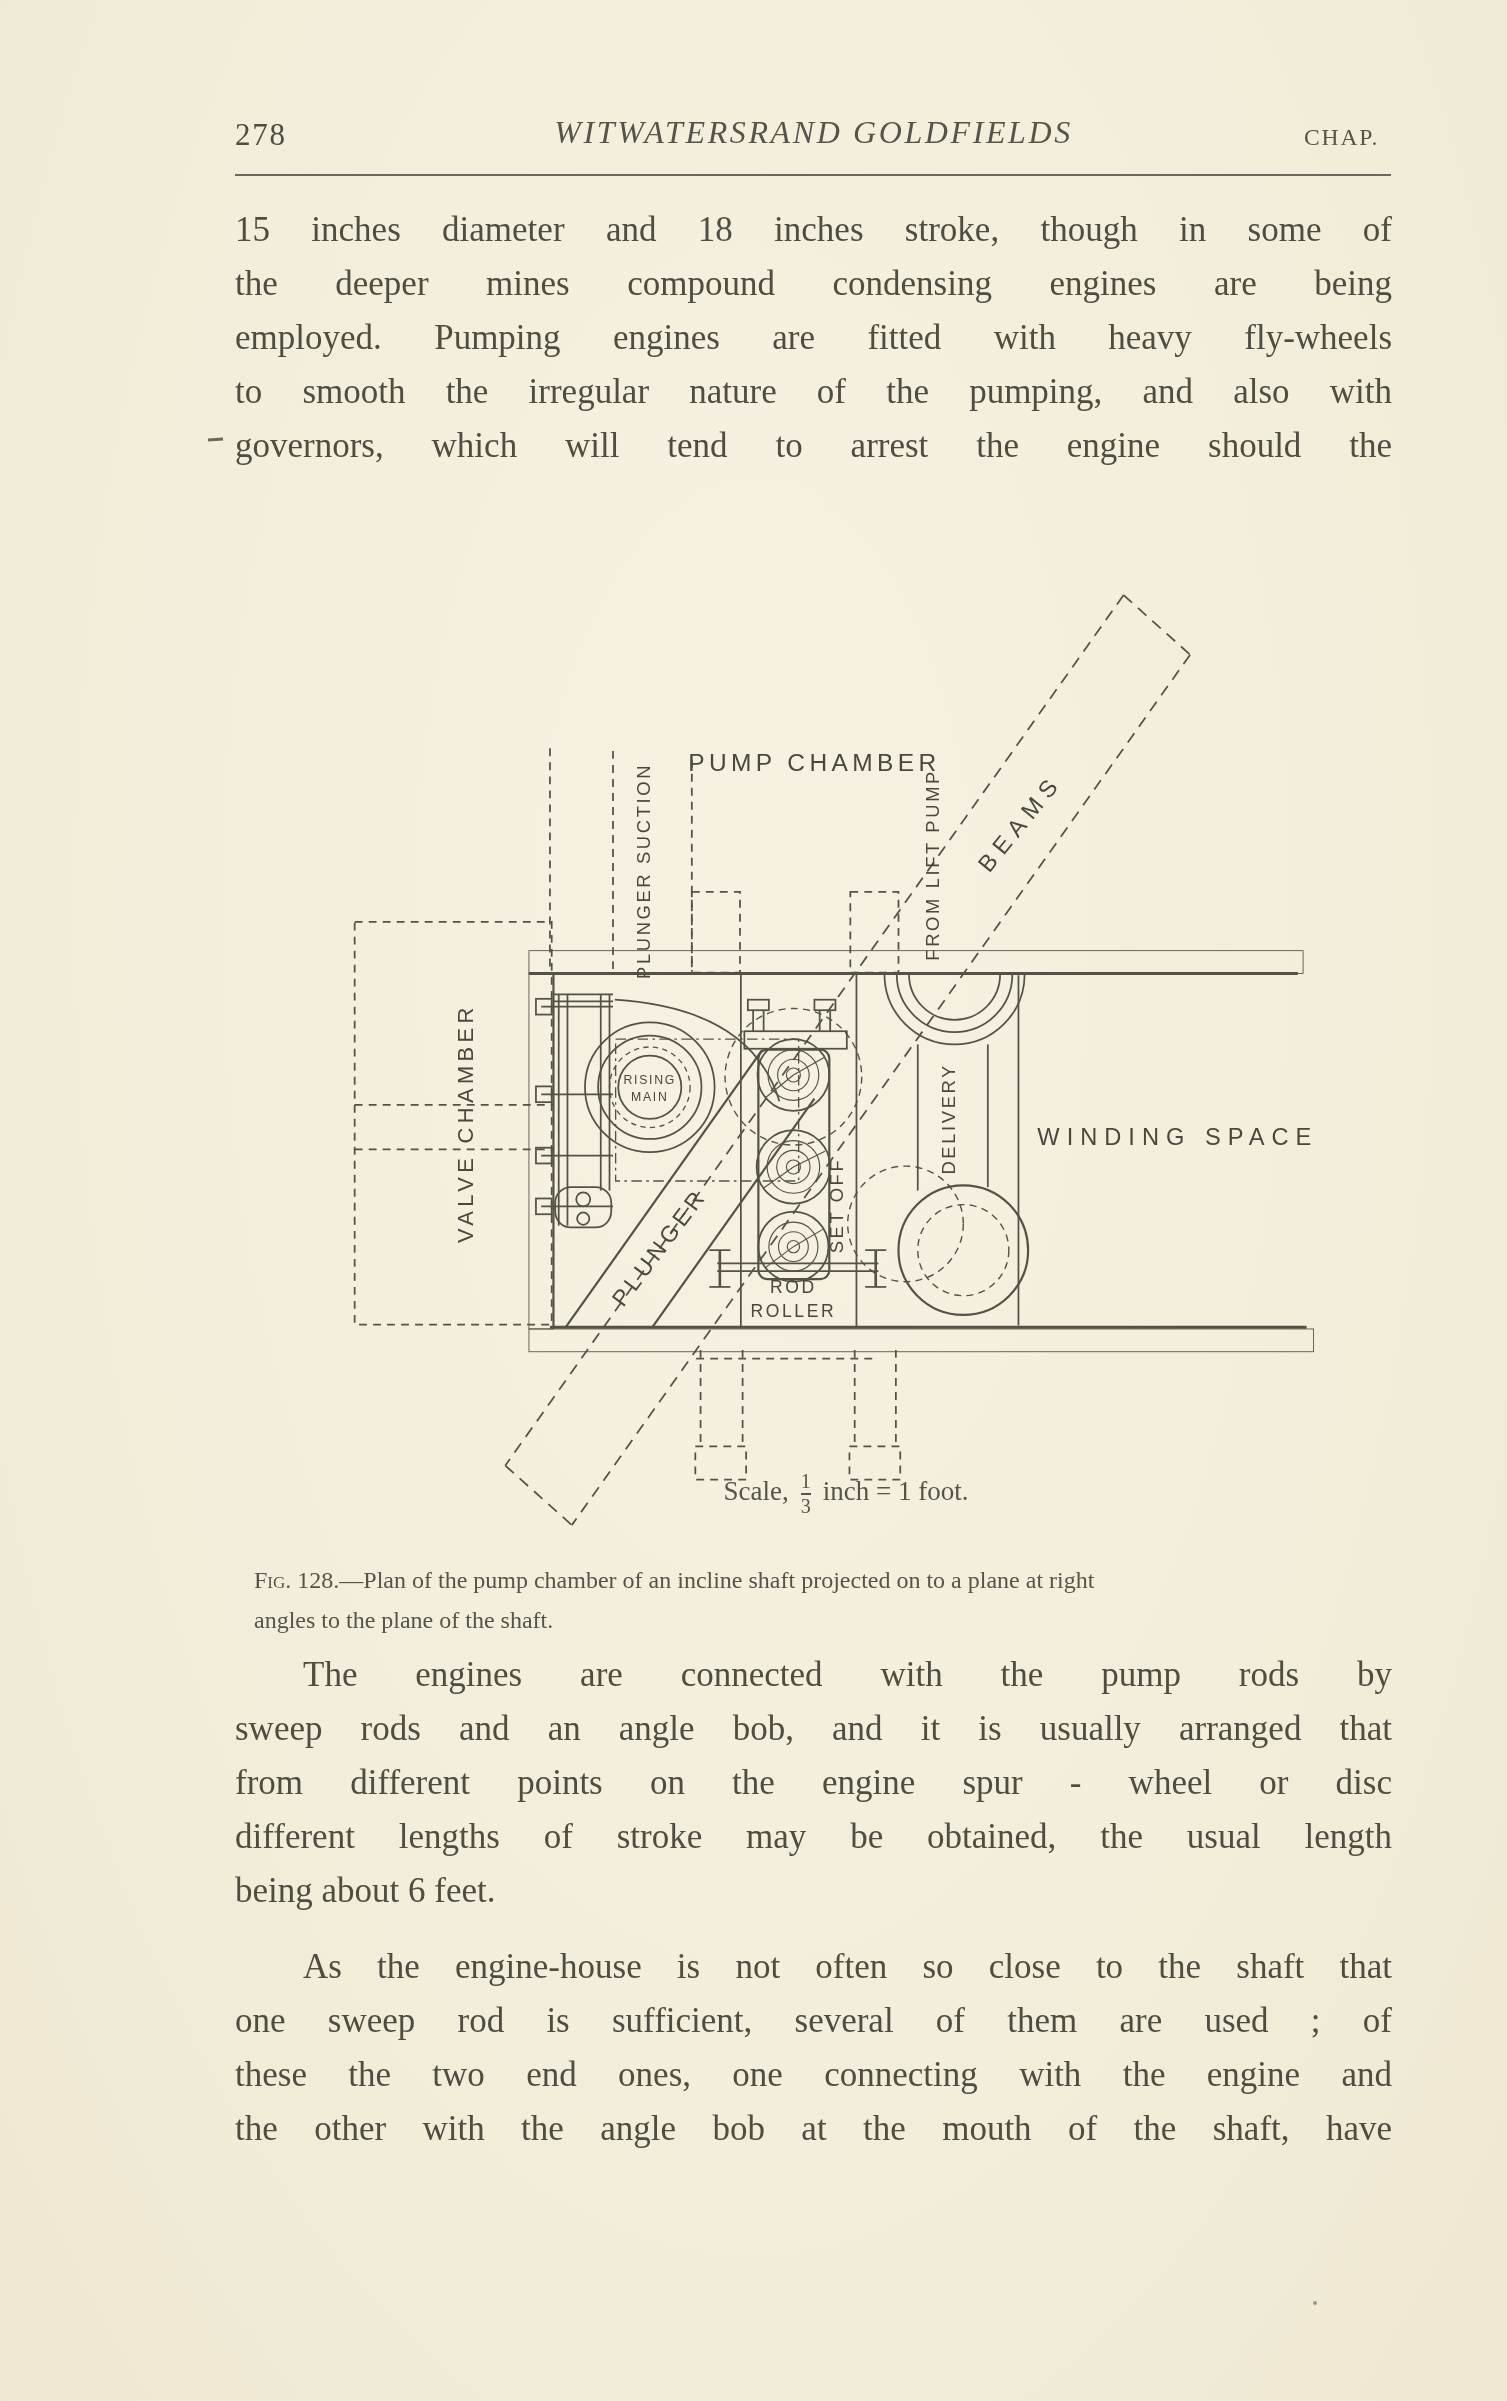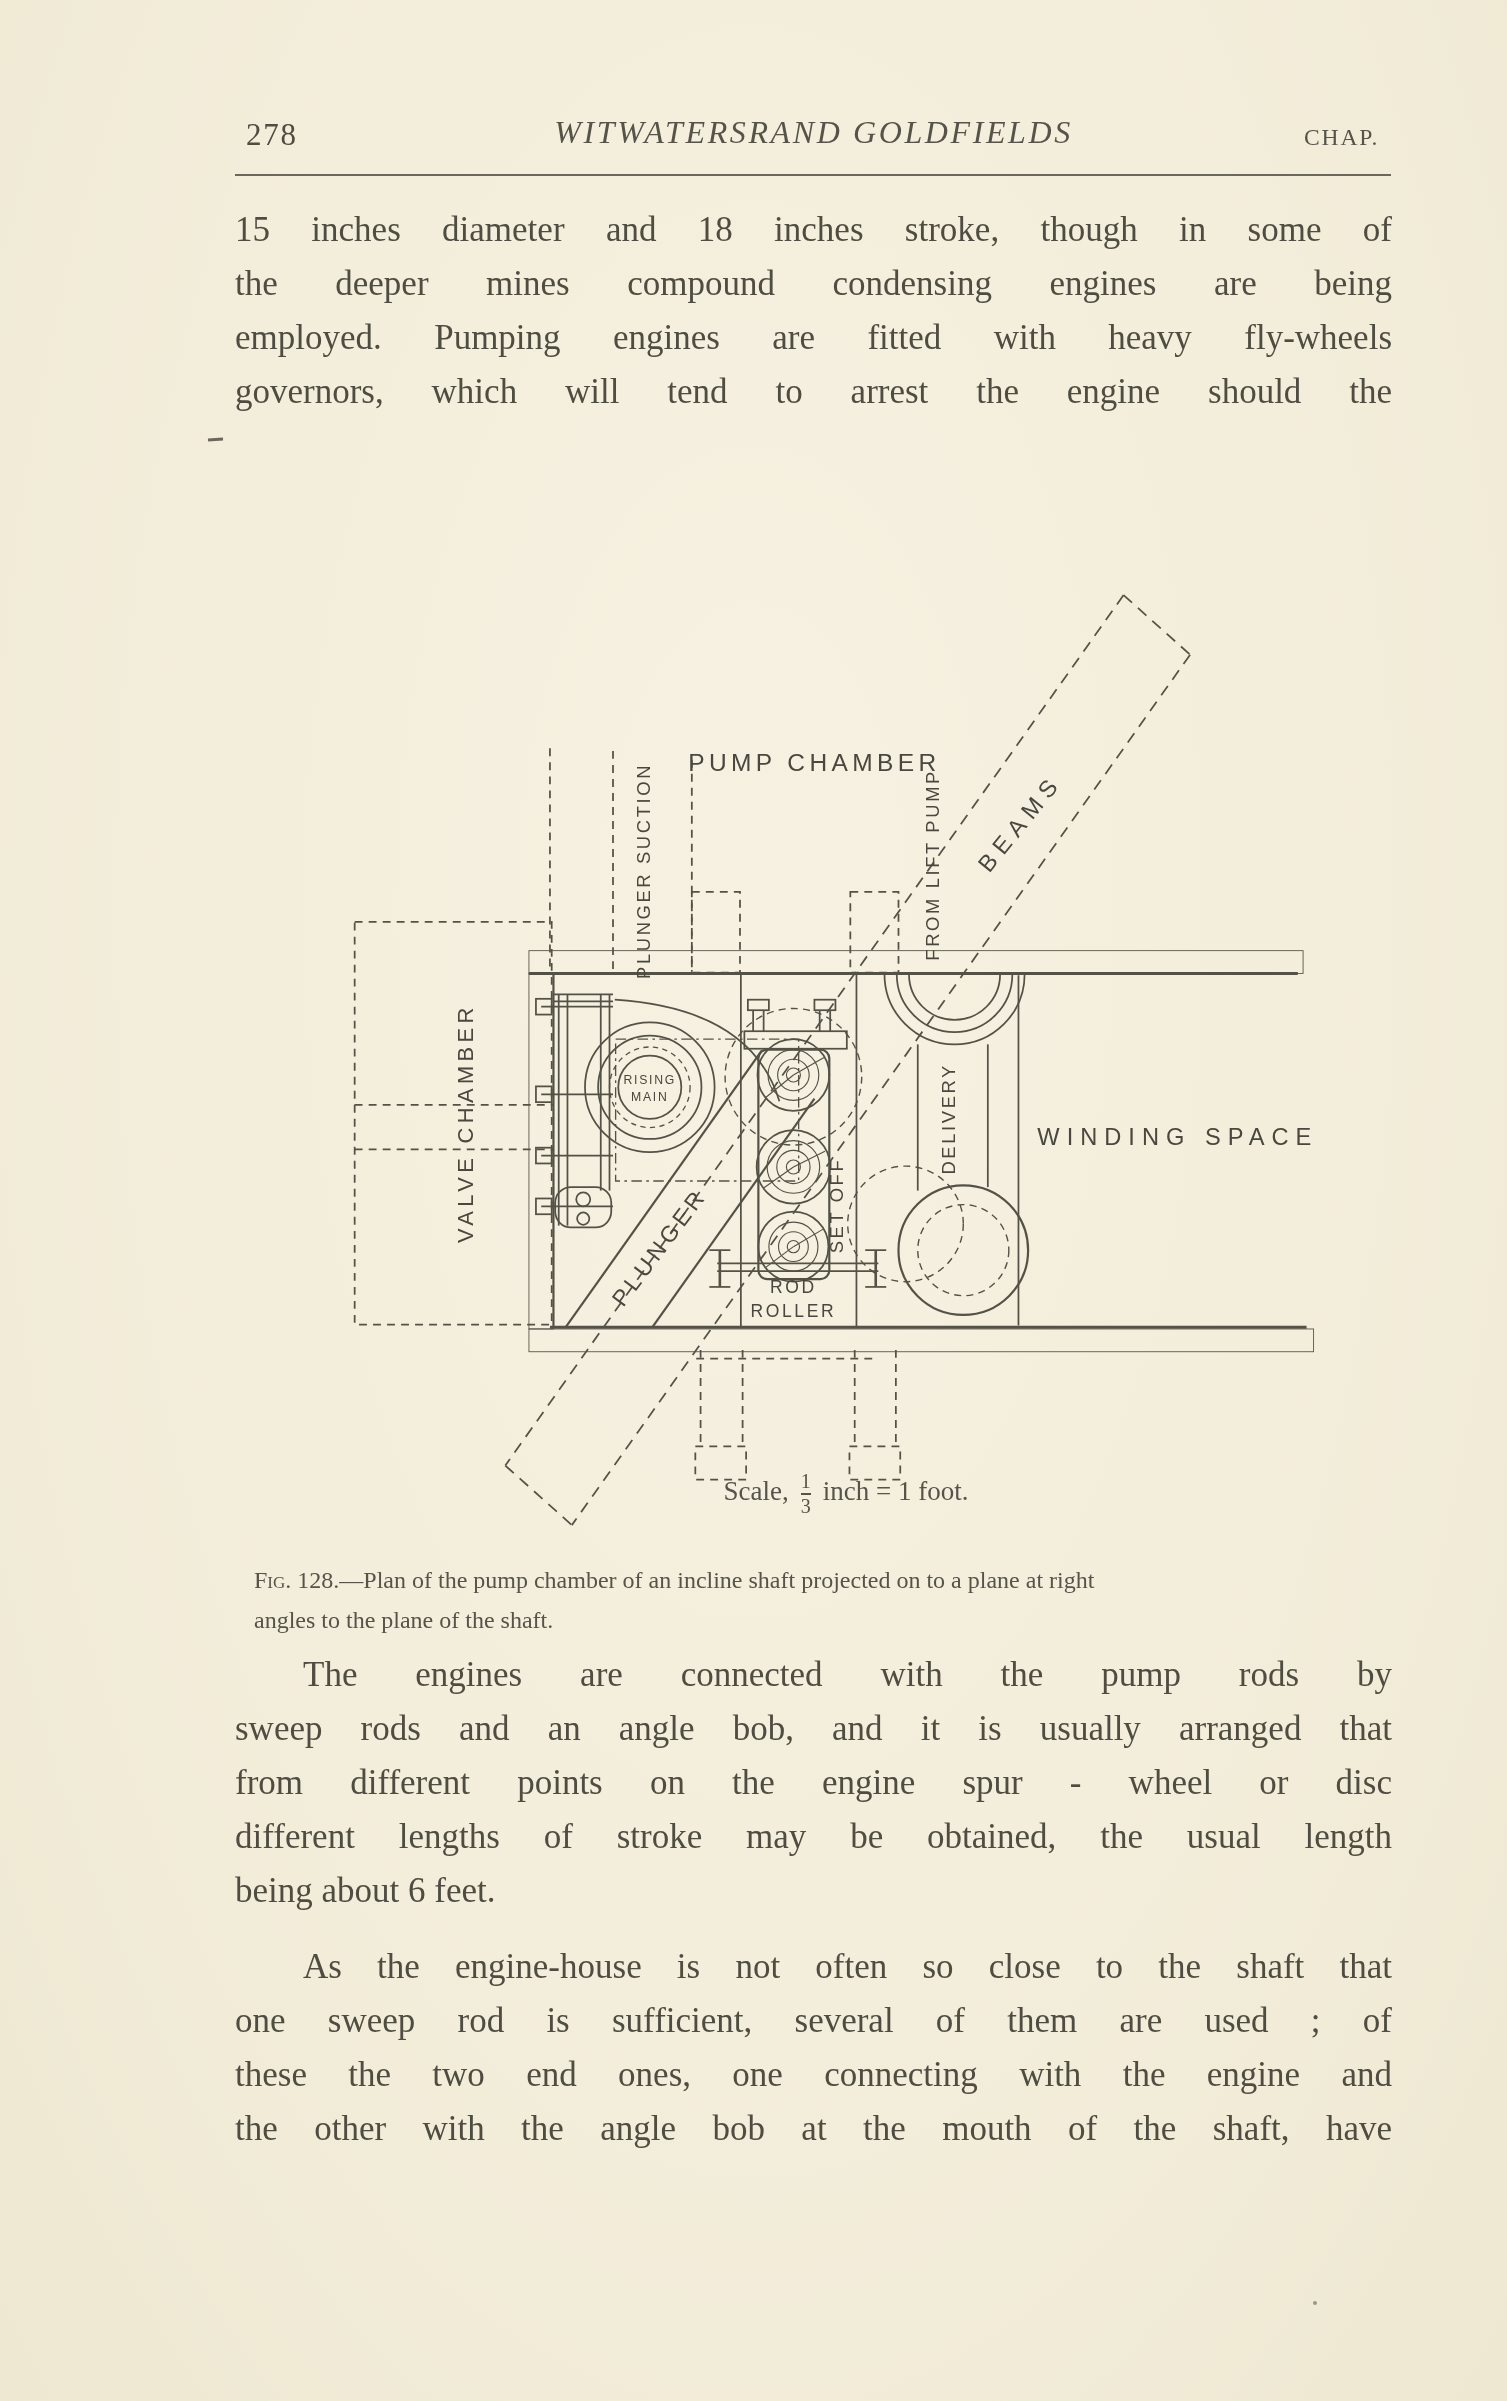--- a/index.html
+++ b/index.html
@@ -3,21 +3,21 @@
 <meta charset="utf-8">
 <style>
   html,body{margin:0;padding:0;}
   .page{
     position:relative; width:1508px; height:2401px; overflow:hidden;
     background: radial-gradient(ellipse at 50% 38%, #f6f1e1 0%, #f3eedb 55%, #eee8d2 100%);
     font-family:"Liberation Serif", serif; color:#4f4d42;
   }
   .abs{position:absolute;}
   
-  .pagenum{left:246px; top:117px; font-size:31px; letter-spacing:1.8px;}
+  .pagenum{left:235px; top:117px; font-size:31px; letter-spacing:1.8px;}
   .htitle{left:235px; top:114px; width:1157px; text-align:center; font-size:32px;
           font-style:italic; letter-spacing:2.6px; color:#56544a;}
   .chap{left:1304px; top:124px; font-size:23.6px; letter-spacing:1.8px; color:#56544a;}
   .rule{left:235px; top:174px; width:1156px; height:1.8px; background:#6a675c;}
   
   .para{left:235px; width:1157px; font-size:35px; line-height:54px; color:#4f4d42;}
   .p1{top:203px;}
   .p2{top:1648px;}
   .p3{top:1940px;}
   .ln{text-align:justify; text-align-last:justify;}
@@ -43,20 +43,21 @@
 
   <div class="abs pagenum">278</div>
   <div class="abs htitle">WITWATERSRAND GOLDFIELDS</div>
   <div class="abs chap">CHAP.</div>
   <div class="abs rule"></div>
 
   <div class="abs para p1">
     <div class="ln">15 inches diameter and 18 inches stroke, though in some of</div>
     <div class="ln">the deeper mines compound condensing engines are being</div>
     <div class="ln">employed.  Pumping engines are fitted with heavy fly-wheels</div>
+    <div class="ln">to smooth the irregular nature of the pumping, and also with</div>
     <div class="ln">governors, which will tend to arrest the engine should the</div>
   </div>
   <div class="abs margin-mark"></div>
 
   <svg width="1508" height="1016" viewBox="0 640 1722 1160">
     <defs>
       <pattern id="hatch" width="13" height="13" patternUnits="userSpaceOnUse">
         <path d="M -3 16 L 16 -3" stroke="#5a584c" stroke-width="1.7"></path>
       </pattern>
     </defs>

